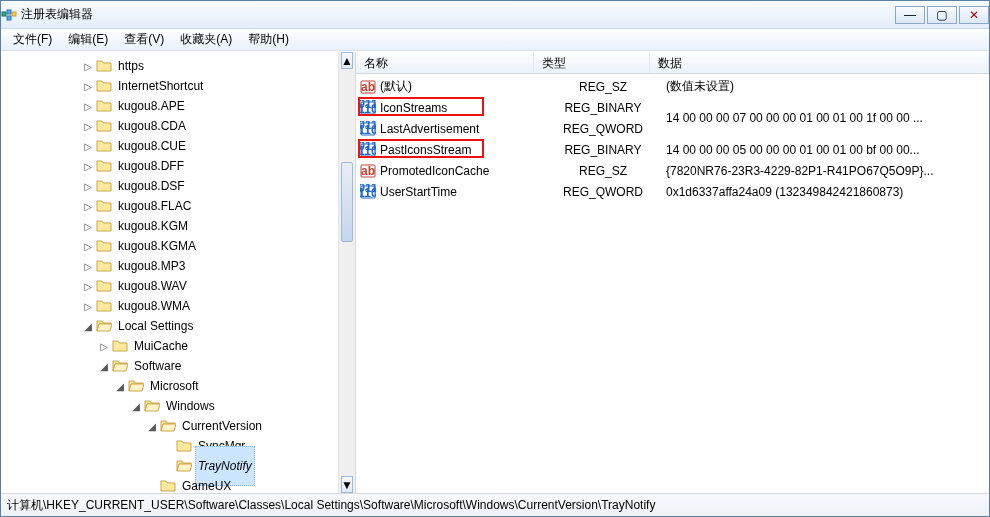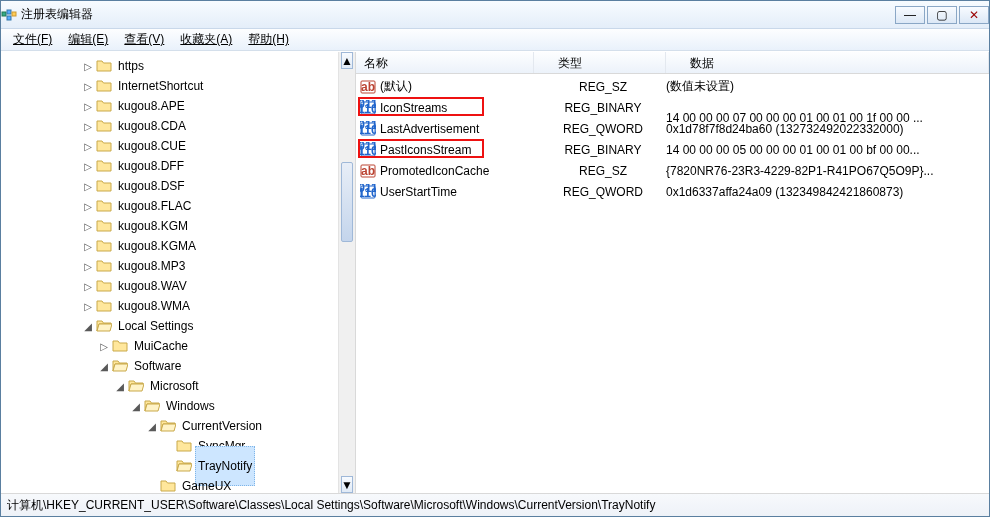--- a/index.html
+++ b/index.html
@@ -3,36 +3,36 @@
 <meta charset="utf-8">
 <style>
   * { box-sizing: border-box; margin: 0; padding: 0; font-family: "Microsoft YaHei", "Segoe UI", Tahoma, sans-serif; font-size: 12px; }
   body { background: #fff; width: 990px; height: 517px; overflow: hidden; border: 1px solid #5a7fa0; display: flex; flex-direction: column; }
   .titlebar { height: 28px; background: linear-gradient(#f7fbff,#e4eef9); display: flex; align-items: center; padding: 0 0; border-bottom: 1px solid #c9d8ea; }
   .titlebar svg { margin-right: 4px; }
   .titlebar span { color: #000; }
   .title-btns { margin-left: auto; display:flex; gap:2px; }
   .title-btns .tb { width: 30px; height: 18px; border: 1px solid #8aa7c6;background:linear-gradient(#f8fbff,#dce8f6); display:flex;align-items:center;justify-content:center; }
   .menubar { height: 22px; background: linear-gradient(#fdfeff,#e9f1fb); display: flex; align-items: center; padding: 0 4px; border-bottom: 1px solid #d4dfeb; }
-  .menubar .menu-item { padding: 2px 8px; cursor: default; text-decoration: underline; }
+  .menubar .menu-item { padding: 2px 8px; cursor: default; }
   .main { flex: 1; display: flex; border-top: 1px solid #fff; overflow:hidden; }
   .tree-pane { width: 355px; border-right: 1px solid #d9d9d9; position: relative; overflow: hidden; background:#fff; }
   .tree-pane .scroll { position: absolute; right: 0; top: 0; width: 17px; height: 100%; background: #f0f0f0; border-left: 1px solid #e3e3e3; }
   .tree-pane .scroll .thumb { position:absolute; left:2px; right:2px; top:110px; height:80px; background:linear-gradient(#e8eef7,#c4d5ec); border:1px solid #9fb8d8; border-radius:2px; }
   .tree-pane .scroll .arr { position:absolute; left:2px; right:2px; height:17px; background:linear-gradient(#f8fbff,#e0eaf6); border:1px solid #9fb8d8; display:flex;align-items:center;justify-content:center;}
   .tree-pane .scroll .arr.up{top:0;} .tree-pane .scroll .arr.dn{bottom:0;}
   .tree { padding: 4px 0 4px 0; overflow: hidden; }
   .tree-row { display: flex; align-items: center; height: 20px; white-space: nowrap; }
   .tree-row .label { padding: 1px 3px; }
-  .tree-row.selected .label { background: #cde6ff; border: 1px dotted #7fb5e8; padding: 12px 2px; }
+  .tree-row.selected .label { background: #cde6ff; border: 1px dotted #7fb5e8; padding: 12px 2px; font-style: italic; }
   .toggle { width: 14px; display:flex; justify-content:center; align-items:center; color:#595959; font-size:10px; }
   .folder { width: 16px; height: 16px; margin: 0 3px 0 1px; }
   .vspace { display:inline-block; }
   .right-pane { flex:1; background:#fff; overflow:hidden; position:relative;}
-  .cols { display:flex; height:22px; background:linear-gradient(#fdfeff,#ecf2fa); border-bottom:1px solid #d9d9d9;gap:16px;}
+  .cols { display:flex; height:22px; background:linear-gradient(#fdfeff,#ecf2fa); border-bottom:1px solid #d9d9d9;}
   .cols .col { border-right:1px solid #e3e8ef; padding:3px 8px; color:#000;}
   .rows { padding:2px 0;}
   .val-row { display:flex; align-items:center; height:21px; padding-left:4px;}
   .val-row .ico { width:16px;height:16px;margin-right:4px;}
   .val-row .cell { overflow:hidden; text-overflow:ellipsis; white-space:nowrap; padding-right:10px;}
   .val-row .name { width:170px;}
   .val-row .type { width:116px;text-align:center;}
   .statusbar { height:20px; border-top:1px solid #d9d9d9; background:linear-gradient(#f7f9fc,#eef2f8); padding:11px 6px; display:flex; align-items:center;}
   svg { display:block; }
 </style>
@@ -334,21 +334,20 @@
         <div class="val-row">
           <span>
             <svg class="ico" viewBox="0 0 16 16">
               <rect x="1" y="2" width="14" height="12" rx="1" fill="#fff" stroke="#26c"></rect>
               <text x="8" y="8" text-anchor="middle" font-size="5" fill="#26c" font-weight="bold">011</text>
               <text x="8" y="13" text-anchor="middle" font-size="5" fill="#26c" font-weight="bold">110</text>
             </svg>
           </span>
           <span class="cell name">LastAdvertisement</span>
           <span class="cell type">REG_QWORD</span>
-          <span class="cell" style="flex: 1 1 0%;">0x1d78f7f8d24ba60 (132732492022332000)</span>
         </div>
         <div class="val-row" style="position: relative;">
           <span>
             <svg class="ico" viewBox="0 0 16 16">
               <rect x="1" y="2" width="14" height="12" rx="1" fill="#fff" stroke="#26c"></rect>
               <text x="8" y="8" text-anchor="middle" font-size="5" fill="#26c" font-weight="bold">011</text>
               <text x="8" y="13" text-anchor="middle" font-size="5" fill="#26c" font-weight="bold">110</text>
             </svg>
           </span>
           <span class="cell name">PastIconsStream</span>

